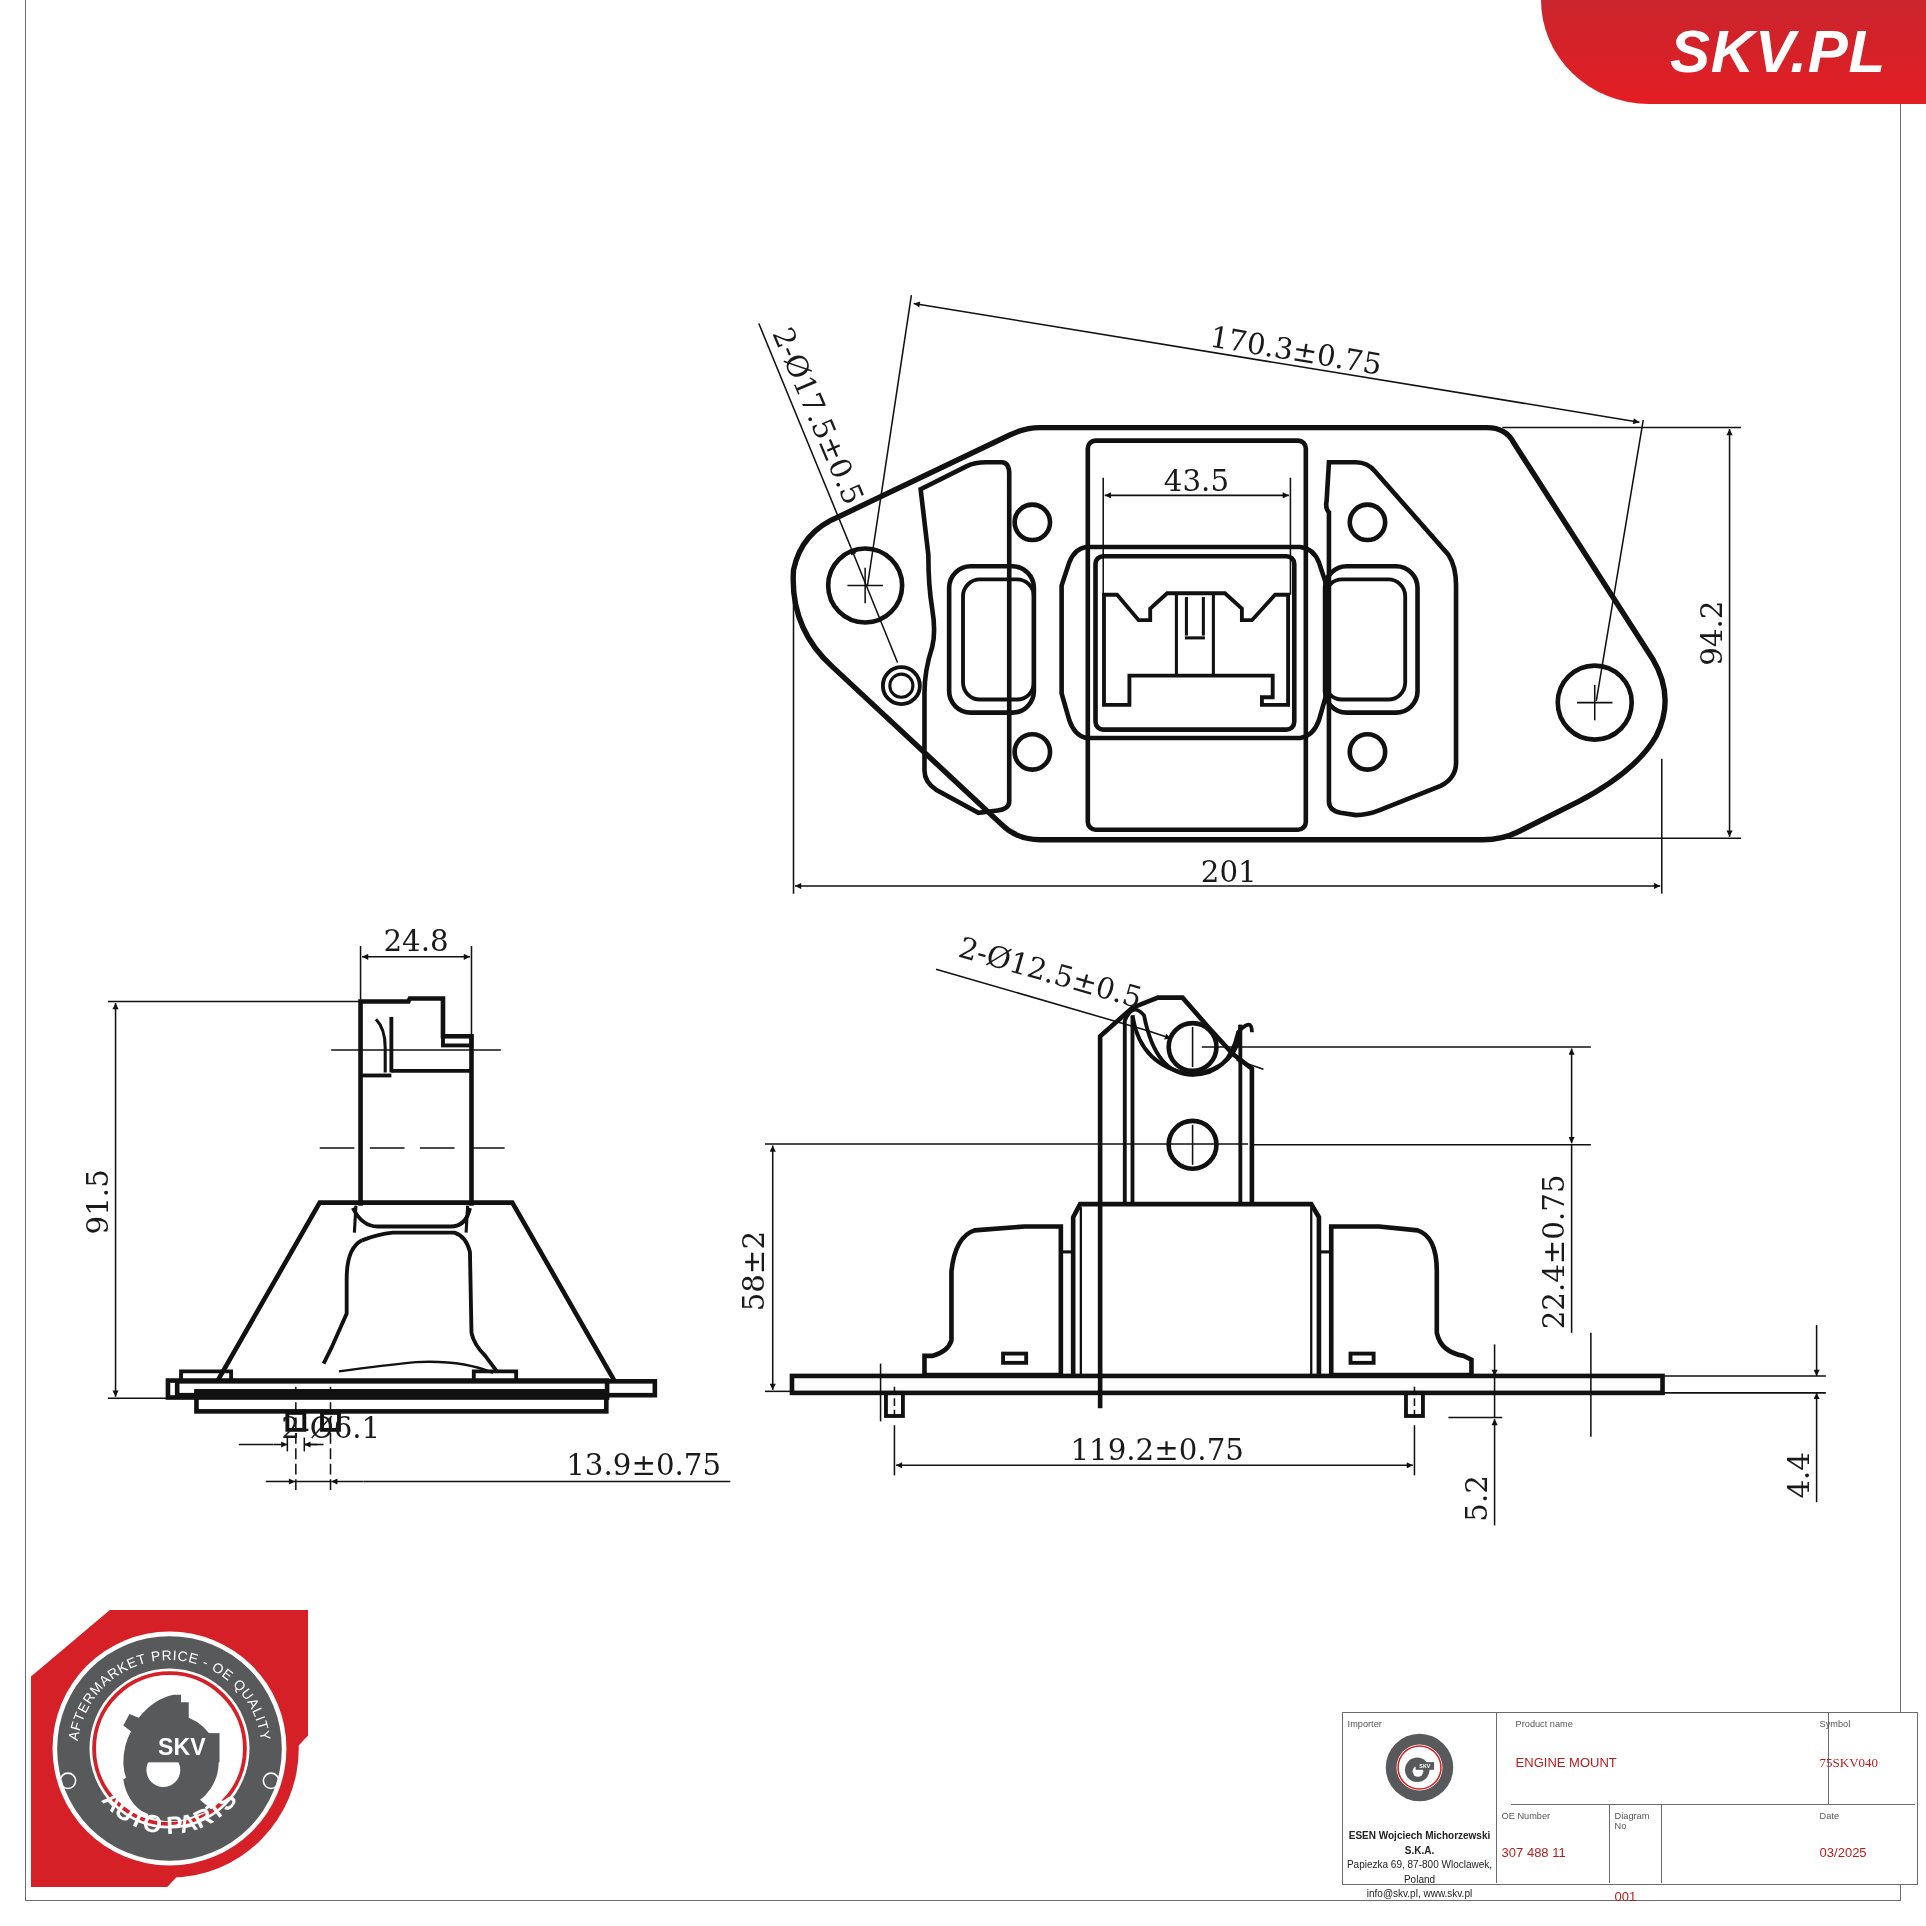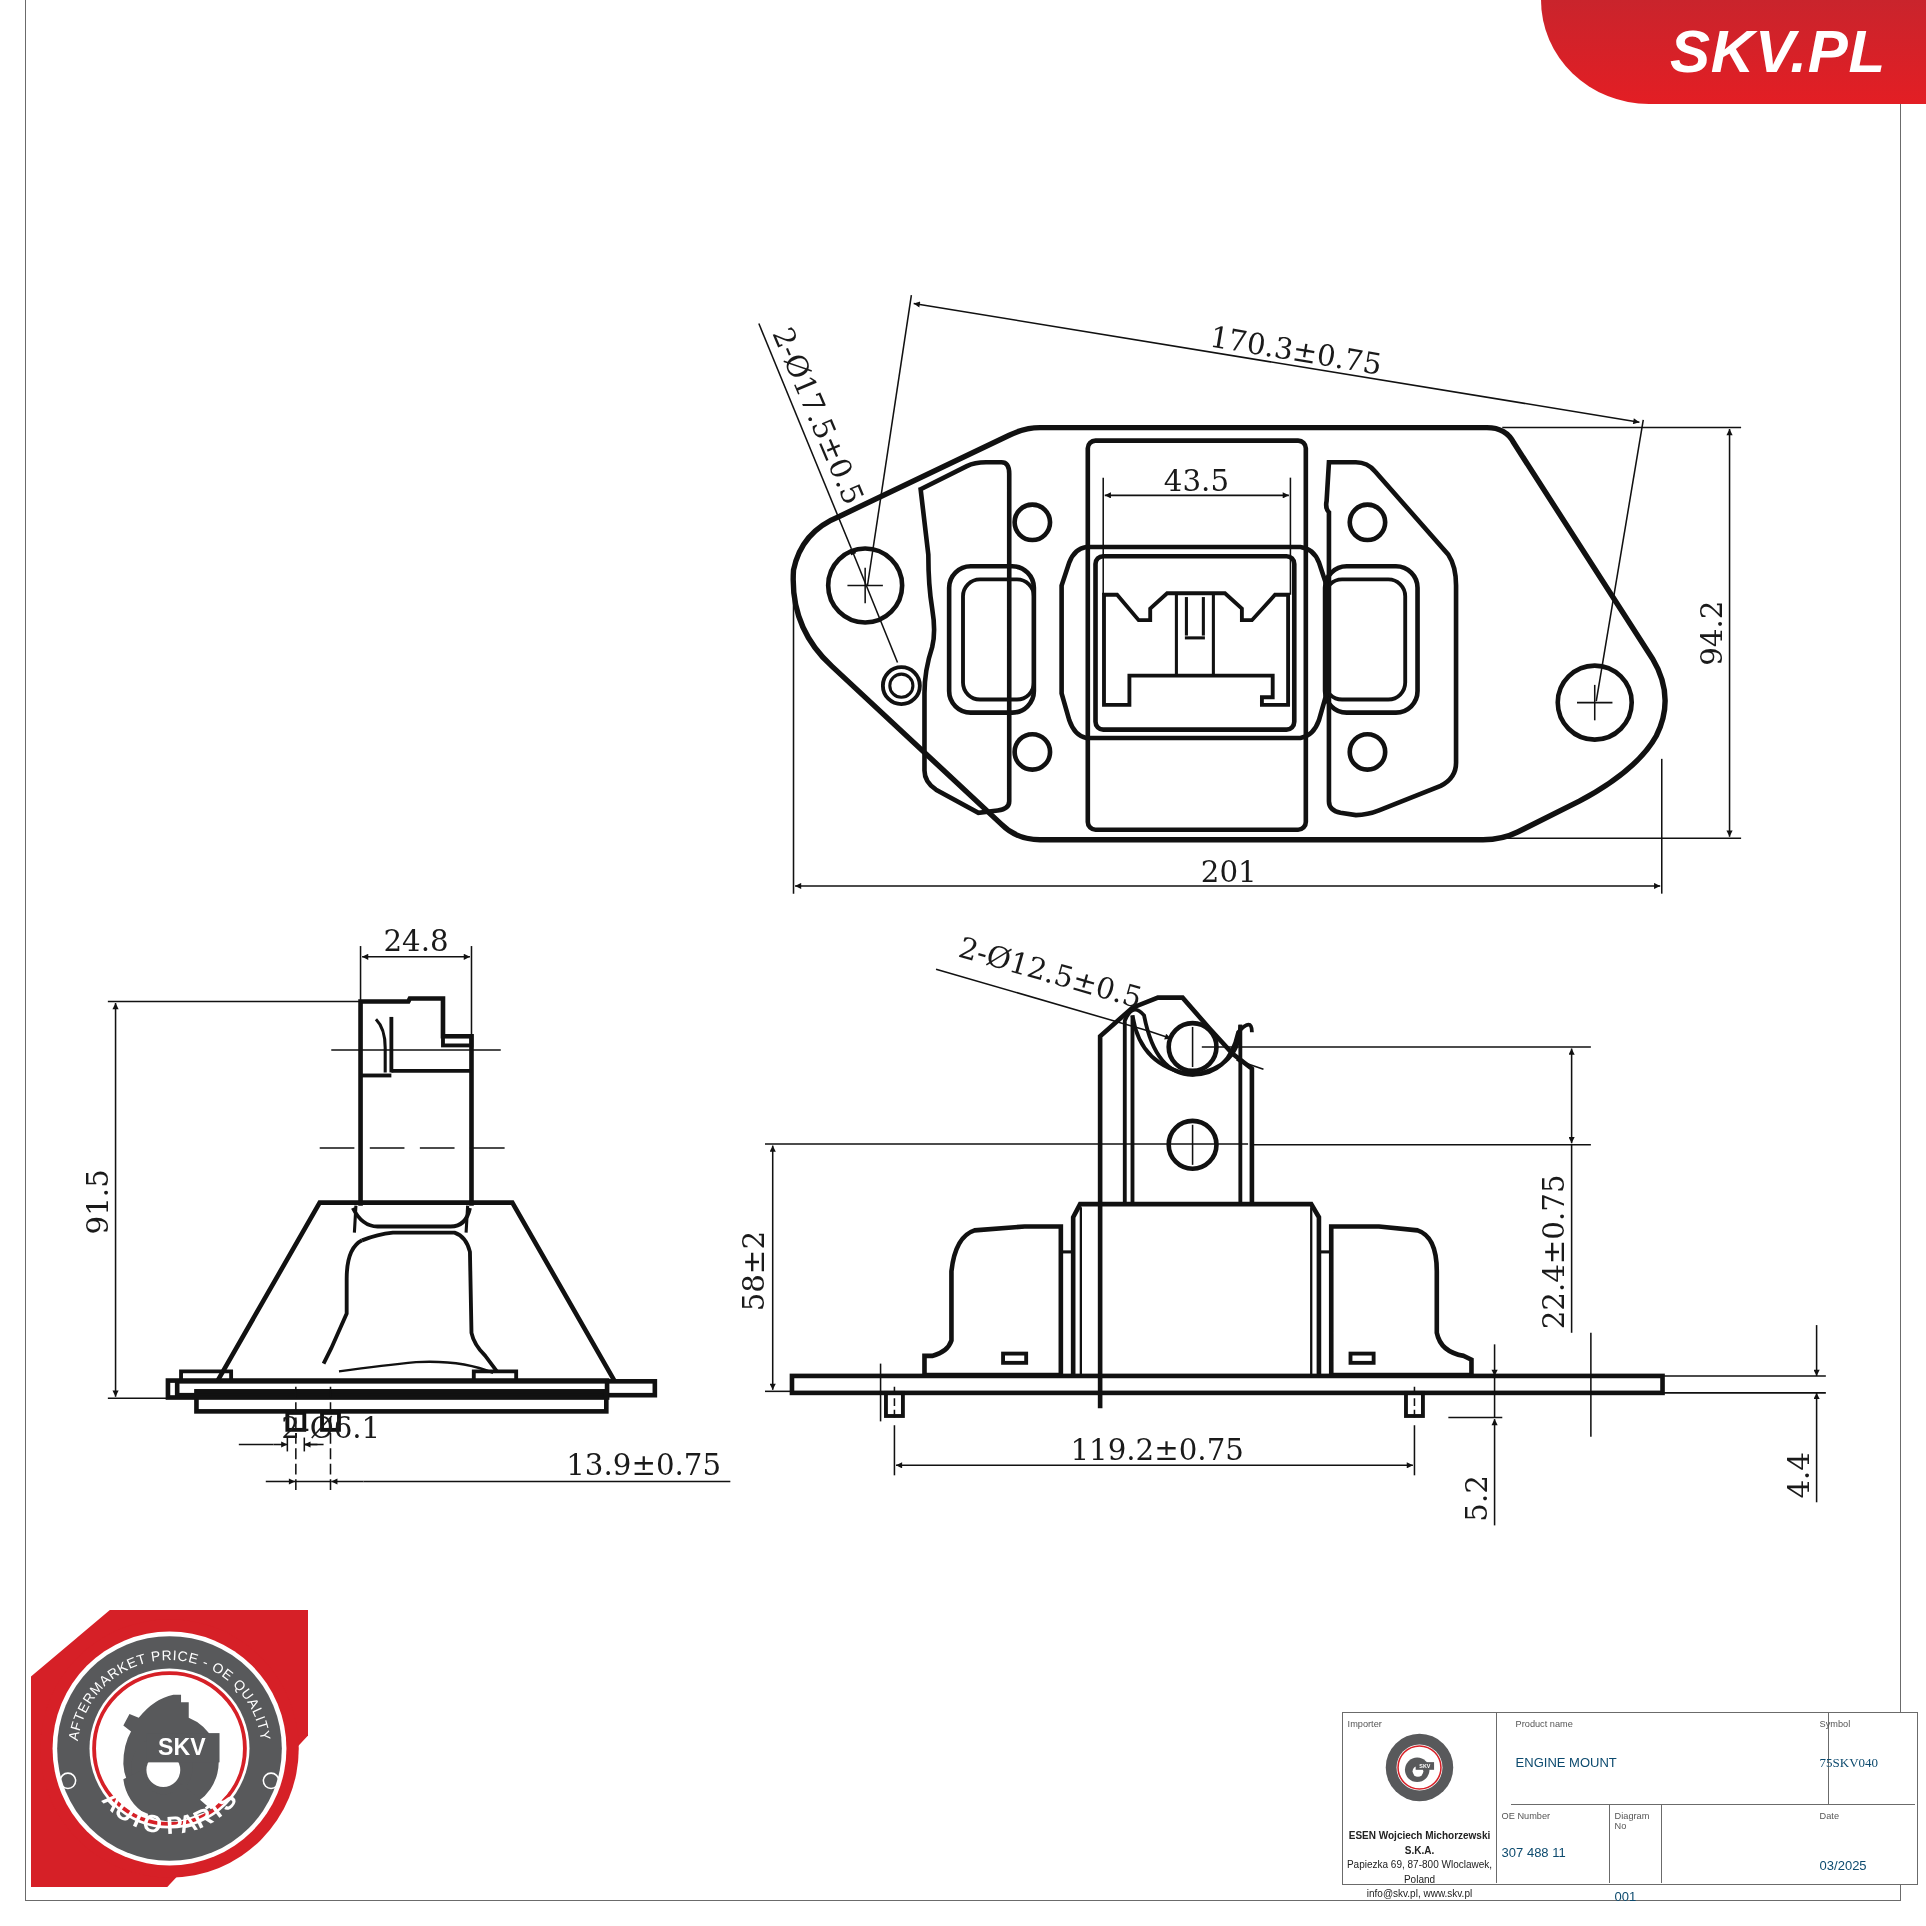--- a/index.html
+++ b/index.html
@@ -5,21 +5,21 @@
   html, body { margin: 0; padding: 0; background: #ffffff; }
   body { width: 1926px; height: 1926px; position: relative; overflow: hidden; font-family: "Liberation Sans", sans-serif; }
   .frame { position: absolute; left: 25.4px; top: 0; width: 1876px; height: 1901px; border-left: 1.5px solid #6b6b6b; border-bottom: 1.5px solid #6b6b6b; border-right: 1.5px solid #6b6b6b; box-sizing: border-box; }
   svg.drawing { position: absolute; left: 0; top: 0; }
   .dim { font-family: "DejaVu Serif", serif; font-size: 38px; fill: #1a1a1a; }
   .brand-tab { position: absolute; right: 0; top: 0; width: 385px; height: 104px; background: linear-gradient(180deg, #c9242c 0%, #e31e24 100%); border-bottom-left-radius: 108px 104px; }
   .brand-text { position: absolute; right: 40px; top: 17px; color: #ffffff; font-family: "Liberation Sans", sans-serif; font-weight: bold; font-style: italic; font-size: 60px; letter-spacing: 0.8px; }
   .title-block { position: absolute; left: 1342px; top: 1712px; width: 576px; height: 173px; border: 1.5px solid #6b6b6b; box-sizing: border-box; background: #fff; font-family: "Liberation Sans", sans-serif; color: #222; }
   .tb-cell { position: absolute; box-sizing: border-box; }
   .tb-label { position: absolute; left: 4.6px; top: 6.2px; font-size: 9.2px; color: #555; }
-  .tb-value { position: absolute; left: 4.6px; font-size: 13px; color: #0c4a6e; }
+  .tb-value { position: absolute; left: 4.6px; font-size: 13px; color: #b91c1c; }
   .importer-text { position: absolute; left: 0; width: 100%; text-align: center; font-size: 10px; line-height: 14.6px; color: #222; }
   .seal { position: absolute; left: 31px; top: 1610px; width: 277px; height: 277px; }
 </style>
 </head>
 <body>
 
 <div class="frame"></div>
 
 <div class="brand-tab">
   <span class="brand-text">SKV.PL</span>
@@ -283,16 +283,16 @@
   <div class="tb-cell" style="left:154px;top:92px;width:113px;height:78px;border-right:0.8px solid #6b6b6b;">
     <span class="tb-label">OE Number</span>
     <span class="tb-value" style="top:40px;">307 488 11</span>
   </div>
   <div class="tb-cell" style="left:267px;top:92px;width:52px;height:78px;border-right:0.8px solid #6b6b6b;">
     <span class="tb-label">Diagram No</span>
     <span class="tb-value" style="top:40px;margin-top:44px;">001</span>
   </div>
   <div class="tb-cell" style="left:318px;top:92px;width:100px;height:78px;left:472px;">
     <span class="tb-label">Date</span>
-    <span class="tb-value" style="top:53px;text-align:center;">03/2025</span>
+    <span class="tb-value" style="top:40px;text-align:center;">03/2025</span>
   </div>
 </div>
 
 
 </body></html>

